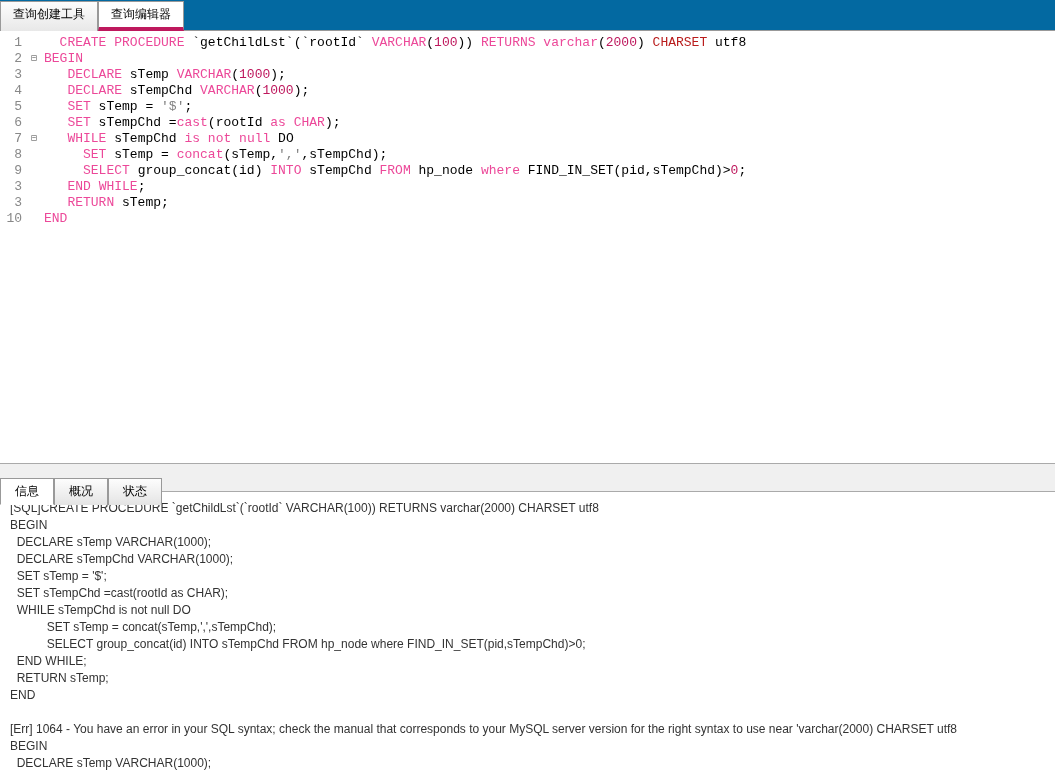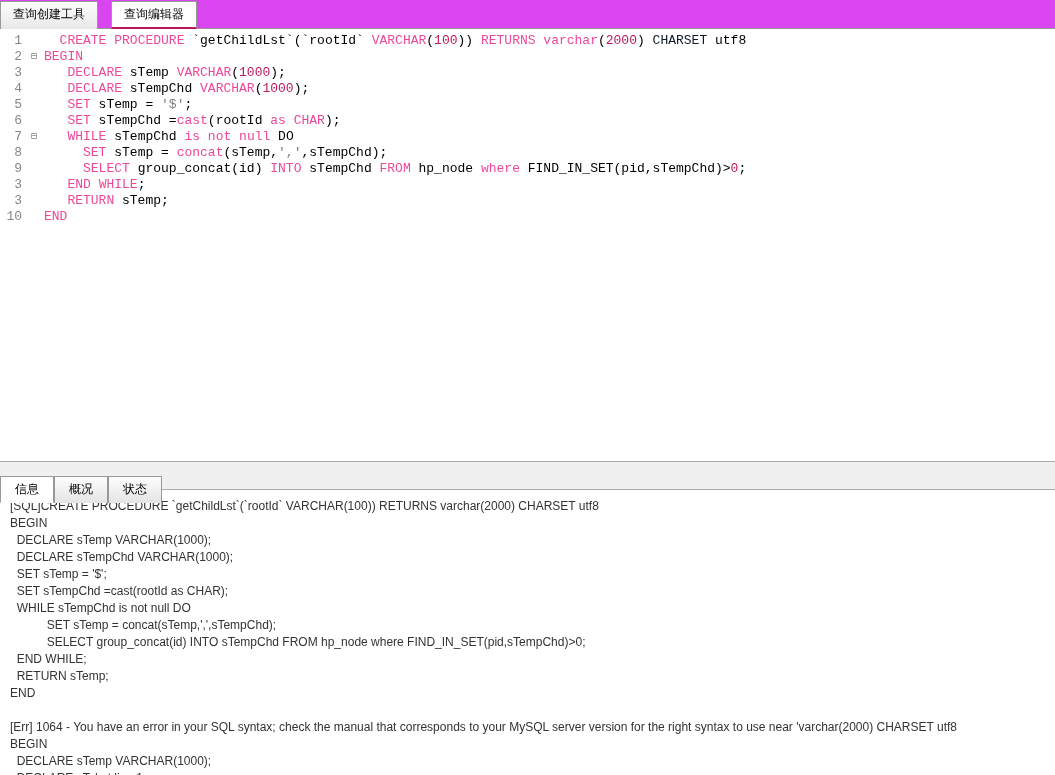--- a/index.html
+++ b/index.html
@@ -1,30 +1,30 @@
 <!DOCTYPE html>
 <html><head>
 <meta charset="utf-8">
 <style>
 * { margin: 0; padding: 0; box-sizing: border-box; }
 body { font-family: "Microsoft YaHei", Arial, sans-serif; font-size: 12px; background: #fff; color: #000; }
-.top-tabs { display: flex; border-bottom: 1px solid #999; background: #d946ef; gap: 13px; }
+.top-tabs { display: flex; border-bottom: 1px solid #999; background: #0369a1; }
 .top-tab { padding: 4px 12px; border: 1px solid #999; border-bottom: none; margin-right: 0; background: linear-gradient(#fdfdfd,#e8e8e8); cursor: pointer; position: relative; top: 1px; }
-.top-tab.active { background: #fff; border-bottom: 2px solid #be185d; }
+.top-tab.active { background: #fff; border-bottom: 4px solid #be185d; }
 .editor { display: flex; height: 430px; overflow: hidden; font-family: Consolas, "Courier New", monospace; font-size: 13px; }
 .gutter { width: 28px; text-align: right; padding: 4px 6px 4px 2px; color: #888; user-select: none; line-height: 16px; background: #fff; }
 .gutter div { height: 16px; }
 .fold-col { width: 12px; padding: 4px 0; user-select: none; line-height: 16px; color: #808080; font-size: 10px; }
 .fold-col div { height: 16px; text-align: center; }
 .code { flex: 1; padding: 4px 4px; line-height: 16px; white-space: pre; }
 .code-line { height: 16px; }
 .kw { color: #ec4899; }
 .str { color: #808080; }
 .num { color: #be185d; }
-.ident { color: #0f172a; }
+.ident { color: #b91c1c; }
 .panel-tabs { display: flex; border-top: 1px solid #aaa; border-bottom: 1px solid #aaa; background: #f0f0f0; margin-top: 2px; }
 .panel-tab { padding: 4px 14px; border: 1px solid #999; border-bottom: none; background: linear-gradient(#fdfdfd,#e4e4e4); cursor: pointer; position: relative; top: 14px; }
 .panel-tab.active { background: #fff; border-bottom: 1px solid #fff; }
 .output { padding: 8px 10px; font-family: "Microsoft YaHei", Arial, sans-serif; font-size: 12px; line-height: 17px; white-space: pre-wrap; color: #333; }
 </style>
 </head>
 <body>
 
 <div class="top-tabs">
   <div class="top-tab">查询创建工具</div>

